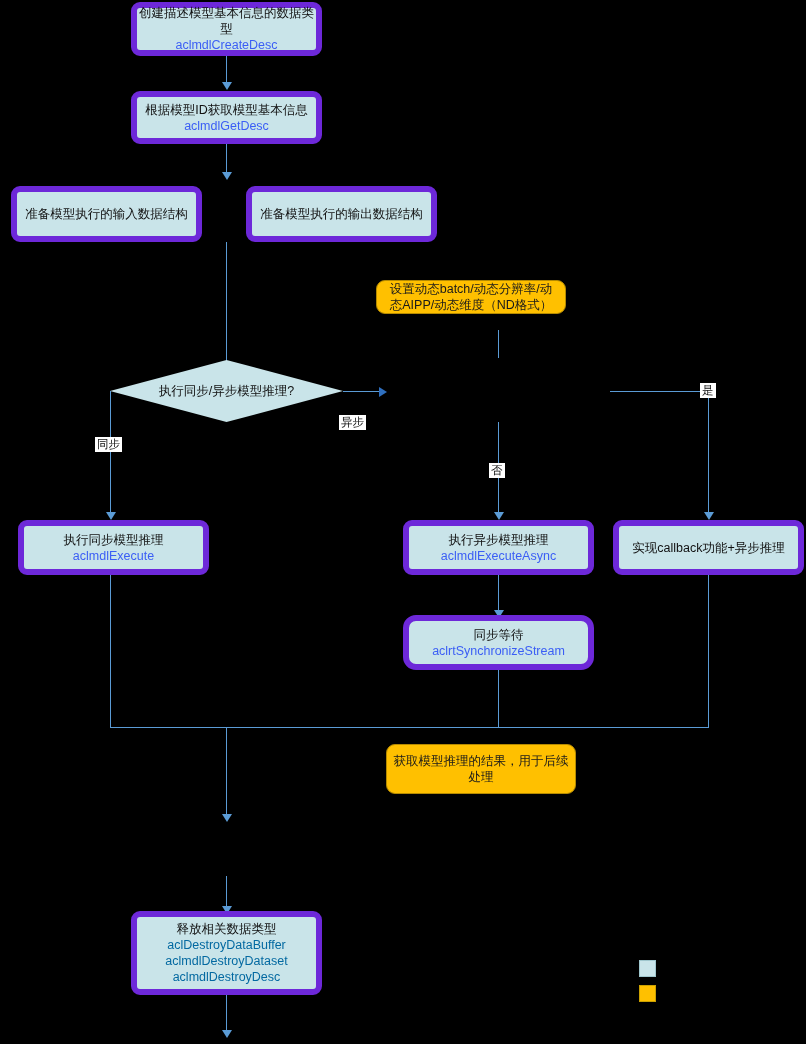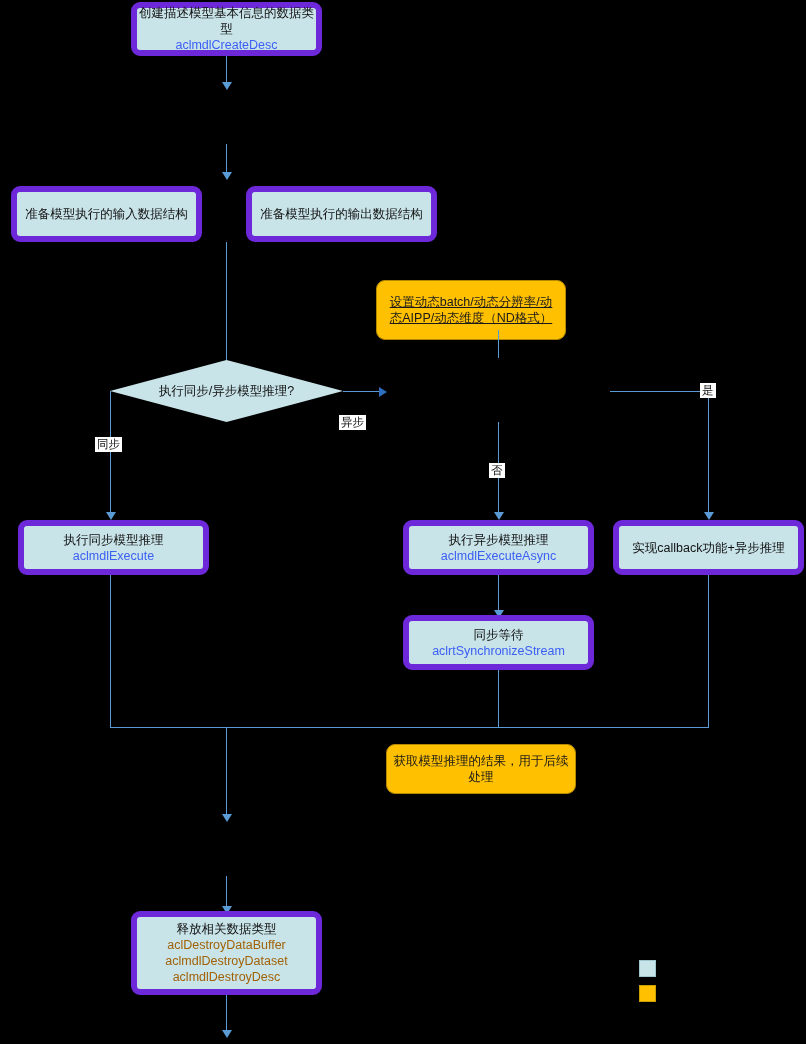--- a/index.html
+++ b/index.html
@@ -36,21 +36,21 @@
     border:1px solid #b58a00;
     border-radius:9px;
     color:#1a1a1a;
     font-size:12.5px;
   }
   .api{
     color:#3b5ef5;
     font-size:12.5px;
     display:block;
   }
-  .apimono{ color:#a16207; font-size:12.5px; display:block; }
+  .apimono{ color:#0369a1; font-size:12.5px; display:block; }
   .title-line{ display:block; }
 
   
   .decision{
     position:absolute;
     display:flex;
     align-items:center;
     justify-content:center;
     color:#111;
     font-size:12.5px;
@@ -110,35 +110,39 @@
 <div id="canvas">
 
   <div class="node proc" style="left:131px;top:2px;width:191px;height:54px;">
     <span class="title-line">创建描述模型基本信息的数据类型</span>
     <span class="api">aclmdlCreateDesc</span>
   </div>
 
   <div class="line vline" style="left:226px;top:56px;width:1px;height:28px;"></div>
   <div class="arrow" style="left:222px;top:82px;"></div>
 
+  <div class="node proc" style="left:131px;top:91px;width:191px;height:53px;">
+    <span class="title-line">根据模型ID获取模型基本信息</span>
+    <span class="api">aclmdlGetDesc</span>
+  </div>
 
   <div class="line vline" style="left:226px;top:144px;width:1px;height:31px;"></div>
   <div class="arrow" style="left:222px;top:172px;"></div>
 
   <div class="node proc" style="left:11px;top:186px;width:191px;height:56px;">
     <span class="title-line">准备模型执行的输入数据结构</span>
   </div>
 
   <div class="node proc" style="left:246px;top:186px;width:191px;height:56px;">
     <span class="title-line">准备模型执行的输出数据结构</span>
   </div>
 
   <div class="line vline" style="left:226px;top:242px;width:1px;height:127px;"></div>
 
-  <div class="node note" style="left:376px;top:280px;width:190px;height:60px;text-decoration:underline;">
+  <div class="node note" style="left:376px;top:280px;width:190px;height:34px;">
     <span class="title-line">设置动态batch/动态分辨率/动</span>
     <span class="title-line">态AIPP/动态维度（ND格式）</span>
   </div>
 
   <div class="line vline" style="left:498px;top:330px;width:1px;height:28px;"></div>
 
   <div class="decision" style="left:110px;top:360px;width:233px;height:62px;">
     <span class="dia"></span>
     <span class="dtext">执行同步/异步模型推理?</span>
   </div>
@@ -171,21 +175,21 @@
     <span class="api">aclmdlExecuteAsync</span>
   </div>
 
   <div class="node proc" style="left:613px;top:520px;width:191px;height:55px;">
     <span class="title-line">实现callback功能+异步推理</span>
   </div>
 
   <div class="line vline" style="left:498px;top:575px;width:1px;height:40px;"></div>
   <div class="arrow" style="left:494px;top:610px;"></div>
 
-  <div class="node proc" style="left:403px;top:615px;width:191px;height:55px;">
+  <div class="node proc" style="left:403px;top:615px;width:191px;height:55px;border-radius:13px;">
     <span class="title-line">同步等待</span>
     <span class="api">aclrtSynchronizeStream</span>
   </div>
 
   <div class="line vline" style="left:110px;top:575px;width:1px;height:153px;"></div>
 
   <div class="line vline" style="left:498px;top:670px;width:1px;height:58px;"></div>
 
   <div class="line vline" style="left:708px;top:575px;width:1px;height:153px;"></div>
 

